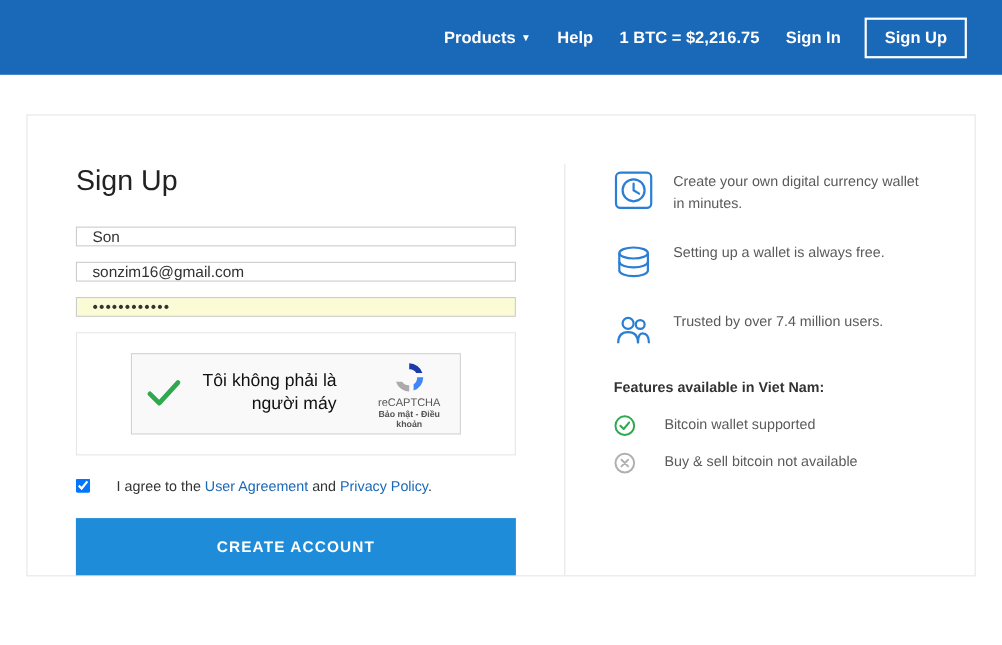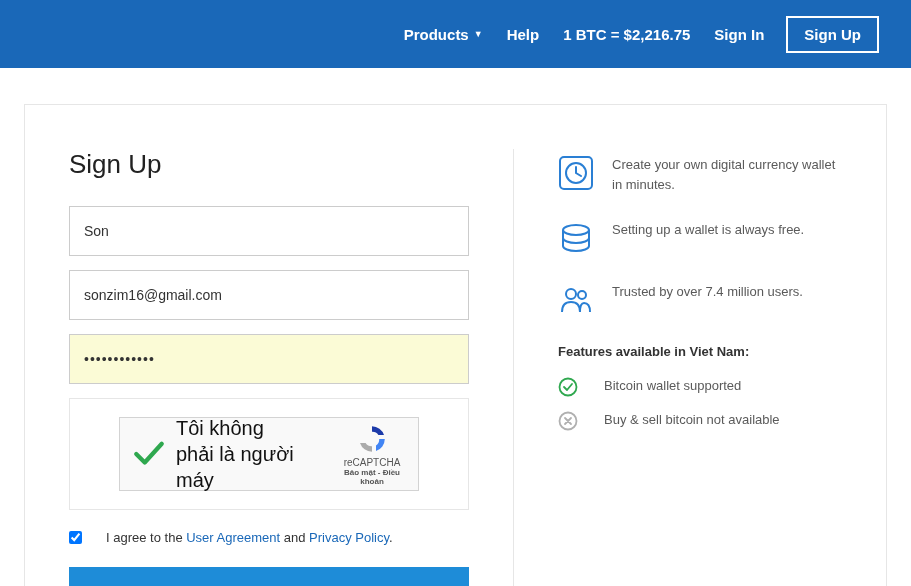--- a/index.html
+++ b/index.html
@@ -10,28 +10,28 @@
     .header-item .caret { margin-left: 5px; font-size: 9px; }
     .signup-btn { border: 2px solid #fff; padding: 8px 16px; margin-left: 10px; }
     
     .main { padding: 36px 24px 0 24px; }
     .card { border: 1px solid #e6e6e6; padding: 44px 44px 0 44px; display: flex; }
     
     .form-col { width: 400px; }
     .form-title { font-size: 26px; font-weight: 400; color: #222; margin-bottom: 26px; }
     
     .row { display: flex; gap: 12px; margin-bottom: 14px; }
-    .input { border: 1px solid #ccc; padding: 16px 14px; font-size: 14px; color: #333; width: 100%; font-family: inherit; }
+    .input { border: 1px solid #ccc; padding: 0 14px; font-size: 14px; color: #333; width: 100%; font-family: inherit; }
     .input-half { flex: 1; }
     .input-password { background: #fbfbd6; letter-spacing: 1px; }
     
     .recaptcha-container { border: 1px solid #e6e6e6; padding: 18px; margin-bottom: 20px; display: flex; justify-content: center; }
     .recaptcha-box { border: 1px solid #d3d3d3; background: #f9f9f9; width: 300px; height: 74px; display: flex; align-items: center; padding: 0 12px; position: relative; }
     .recaptcha-check { width: 34px; height: 34px; display: flex; align-items: center; justify-content: center; margin-right: 10px; }
-    .recaptcha-text { font-size: 20px; color: #111; line-height: 1.3; flex: 1; }
+    .recaptcha-text { font-size: 16px; color: #111; line-height: 1.3; flex: 1; text-align: right; }
     .recaptcha-logo { text-align: center; width: 68px; margin-left: 32px; }
     .recaptcha-logo-icon { width: 32px; height: 32px; margin: 0 auto 2px; }
     .recaptcha-brand { font-size: 10px; color: #555; }
     .recaptcha-terms { font-size: 8px; color: #555; font-weight: bold; }
     
     .agree-row { display: flex; align-items: center; font-size: 13px; color: #333; margin-bottom: 22px; gap: 16px; }
     .agree-row input { margin-right: 8px; }
     .agree-row .link { color: #1a68b8; }
     
     .create-btn { background: #1e8cd8; color: #fff; border: none; width: 100%; padding: 18px; font-size: 14px; font-weight: 700; letter-spacing: 1px; cursor: pointer; }

